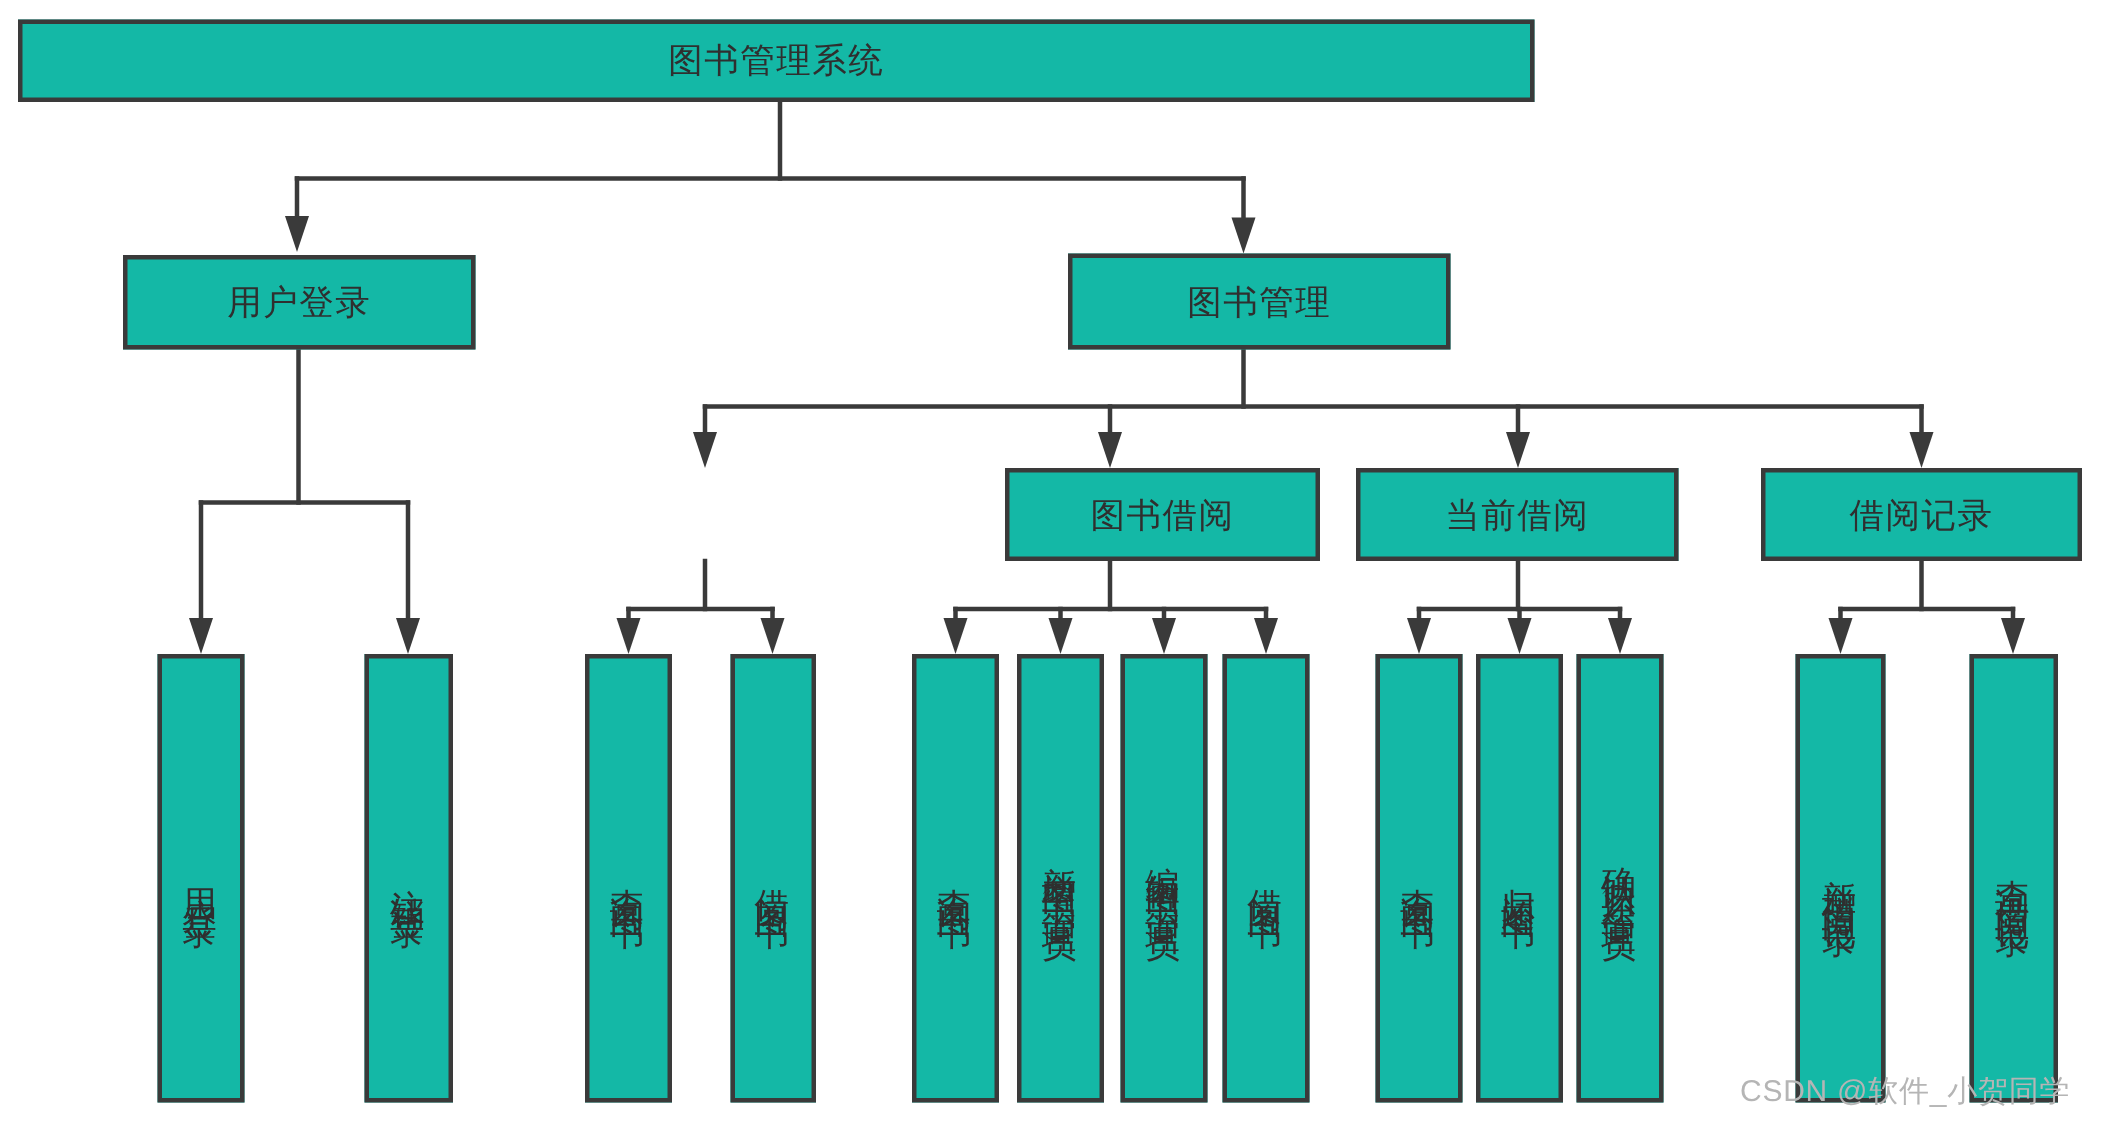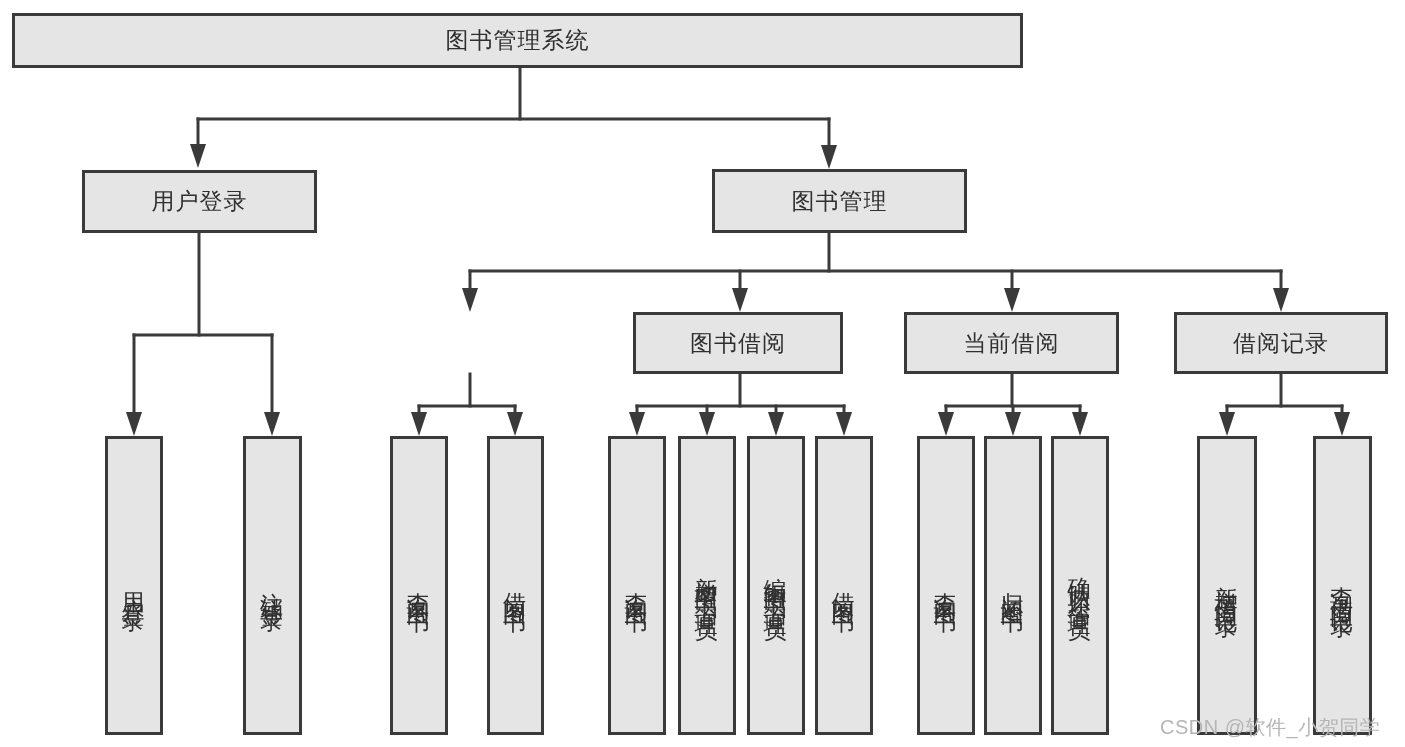--- a/index.html
+++ b/index.html
@@ -6,21 +6,21 @@
   html,body { background:#ffffff; }
   .stage {
     position:relative; width:1405px; height:747px; background:#ffffff; overflow:hidden;
     font-family:"Liberation Sans","DejaVu Sans",sans-serif;
     color:var(--text,#2f2f2f);
   }
   .stage svg.wires { position:absolute; left:0; top:0; width:1405px; height:747px; }
   svg.wires line { stroke:var(--line,#3a3a3a); stroke-width:3; stroke-linecap:square; }
   svg.wires polygon { fill:var(--line,#3a3a3a); }
   .node {
-    position:absolute; background:#e5e5e5; border:3px solid var(--line,#3a3a3a);
+    position:absolute; background:#14b8a6; border:3px solid var(--line,#3a3a3a);
     display:flex; align-items:center; justify-content:center;
     font-size:23px; letter-spacing:1px; text-align:center;
     color:var(--text,#2f2f2f); white-space:nowrap;
   }
   .leaf {
     writing-mode:vertical-rl; letter-spacing:6px; font-size:23px; white-space:normal;
   }
   .watermark {
     position:absolute; left:1160px; top:714px; font-size:20px; letter-spacing:0.5px;
     color:var(--wm,#b5b5b5); white-space:nowrap; z-index:5;text-align:right;
@@ -105,21 +105,21 @@
       <line x1="1342" y1="406" x2="1342" y2="415"></line>
       <polygon points="1334,412 1350,412 1342,436"></polygon>
     </g>
   </svg>
 
   <div class="node" style="left:12px;top:13px;width:1011px;height:55px">图书管理系统</div>
 
   <div class="node" style="left:82px;top:170px;width:235px;height:63px">用户登录</div>
   <div class="node" style="left:712px;top:169px;width:255px;height:64px">图书管理</div>
 
-  <div class="node" style="left:633px;top:312px;width:210px;height:62px">图书借阅</div>
+  <div class="node" style="left:670px;top:312px;width:210px;height:62px">图书借阅</div>
   <div class="node" style="left:1174px;top:312px;width:214px;height:62px">借阅记录</div>
   <div class="node" style="left:904px;top:312px;width:215px;height:62px">当前借阅</div>
 
   <div class="node leaf" style="left:105px;top:436px;width:58px;height:299px">用户登录</div>
   <div class="node leaf" style="left:243px;top:436px;width:59px;height:299px">注销登录</div>
 
   <div class="node leaf" style="left:390px;top:436px;width:58px;height:299px">查询图书</div>
   <div class="node leaf" style="left:487px;top:436px;width:57px;height:299px">借阅图书</div>
 
   <div class="node leaf" style="left:608px;top:436px;width:58px;height:299px">查询图书</div>

